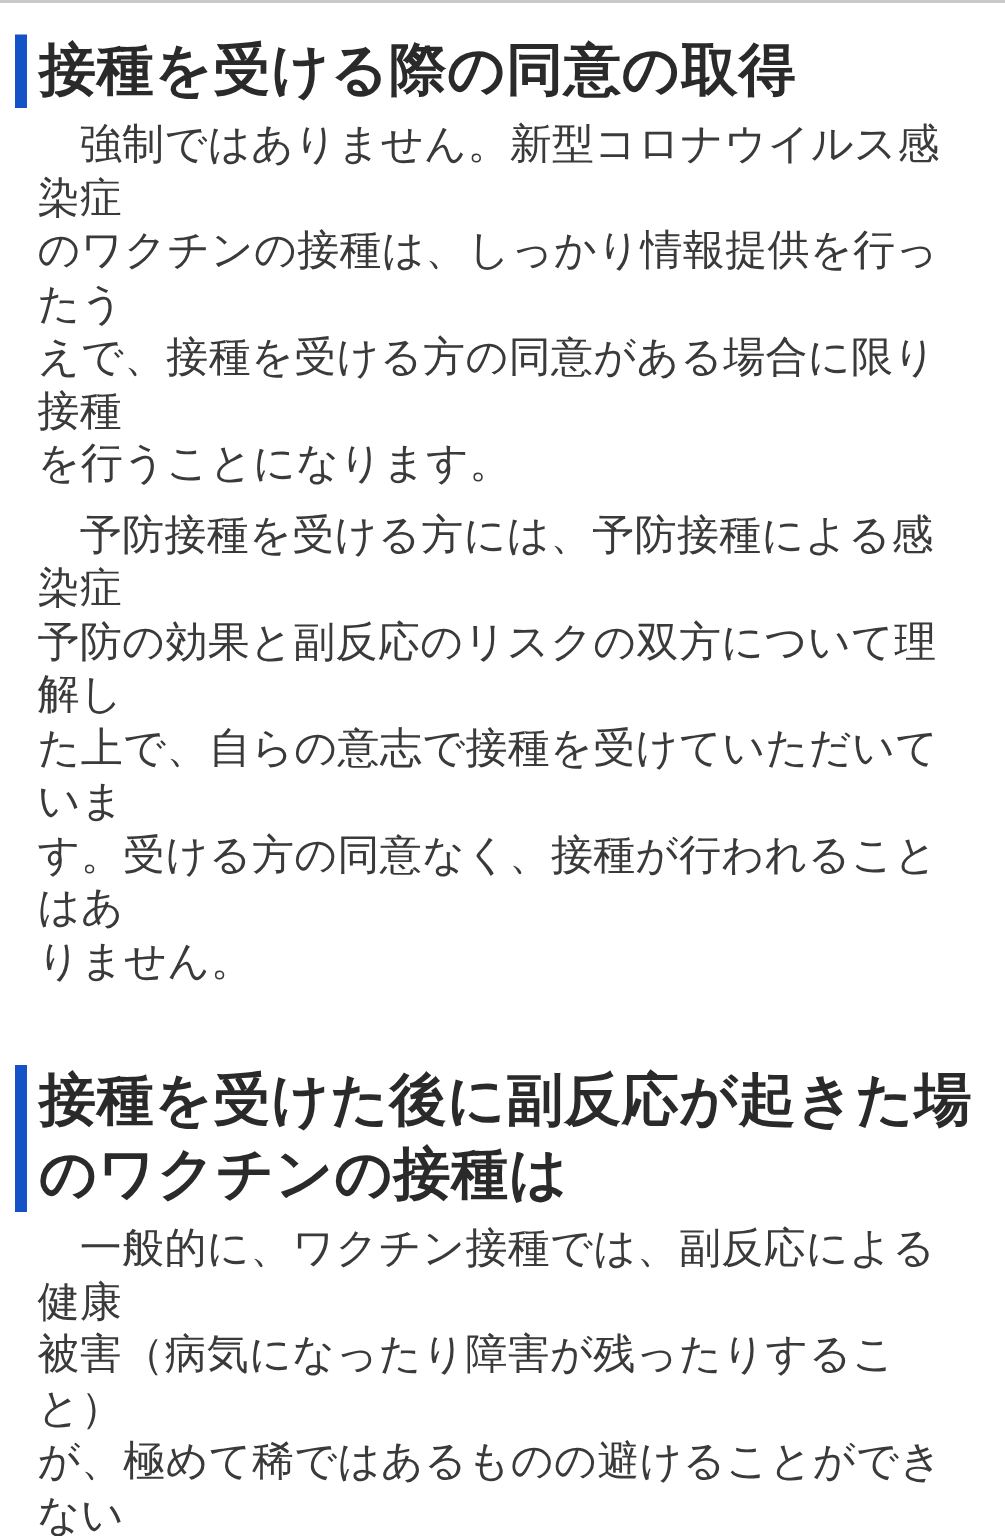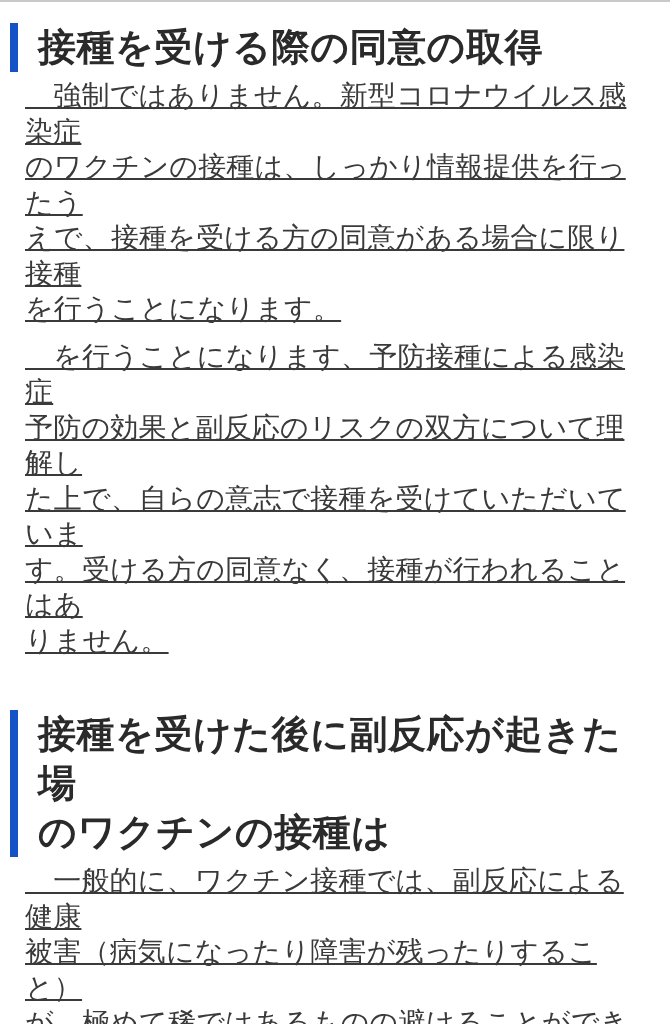--- a/index.html
+++ b/index.html
@@ -12,51 +12,50 @@
   html,body{margin:0;padding:0;}
   body{
     width:670px;height:1024px;overflow:hidden;
     background:var(--bg);
     font-family:"Liberation Sans","DejaVu Sans",sans-serif;
   }
   .top-hairline{height:2px;width:670px;background:var(--divider);}
   .section-heading{
     margin:21px 12px 0 10px;
     border-left:8px solid var(--accent);
-    padding-left:20px;
+    padding-left:8px;
     font-size:38px;line-height:49px;font-weight:700;
     color:var(--heading);
     white-space:pre-line;
     letter-spacing:0.5px;
   }
   .section-heading.second{margin-top:52px;}
   .para{
     margin:12px 20px 0 25px;
     font-size:28px;line-height:35.5px;
     color:var(--body);
     white-space:pre-line;
     letter-spacing:0.2px;
-    text-decoration:underline;
   }
   .section-heading + .para{margin-top:6px;}
 </style>
 </head>
 <body>
 
 <div class="page">
 
   <div class="top-hairline"></div>
 
   <section>
     <h2 class="section-heading">接種を受ける際の同意の取得</h2>
     <p class="para">　強制ではありません。新型コロナウイルス感染症
 のワクチンの接種は、しっかり情報提供を行ったう
 えで、接種を受ける方の同意がある場合に限り接種
 を行うことになります。</p>
-    <p class="para">　を行うことになります、予防接種による感染症
+    <p class="para">　予防接種を受ける方には、予防接種による感染症
 予防の効果と副反応のリスクの双方について理解し
 た上で、自らの意志で接種を受けていただいていま
 す。受ける方の同意なく、接種が行われることはあ
 りません。</p>
   </section>
 
   <section>
     <h2 class="section-heading second">接種を受けた後に副反応が起きた場
 のワクチンの接種は</h2>
     <p class="para">　一般的に、ワクチン接種では、副反応による健康

